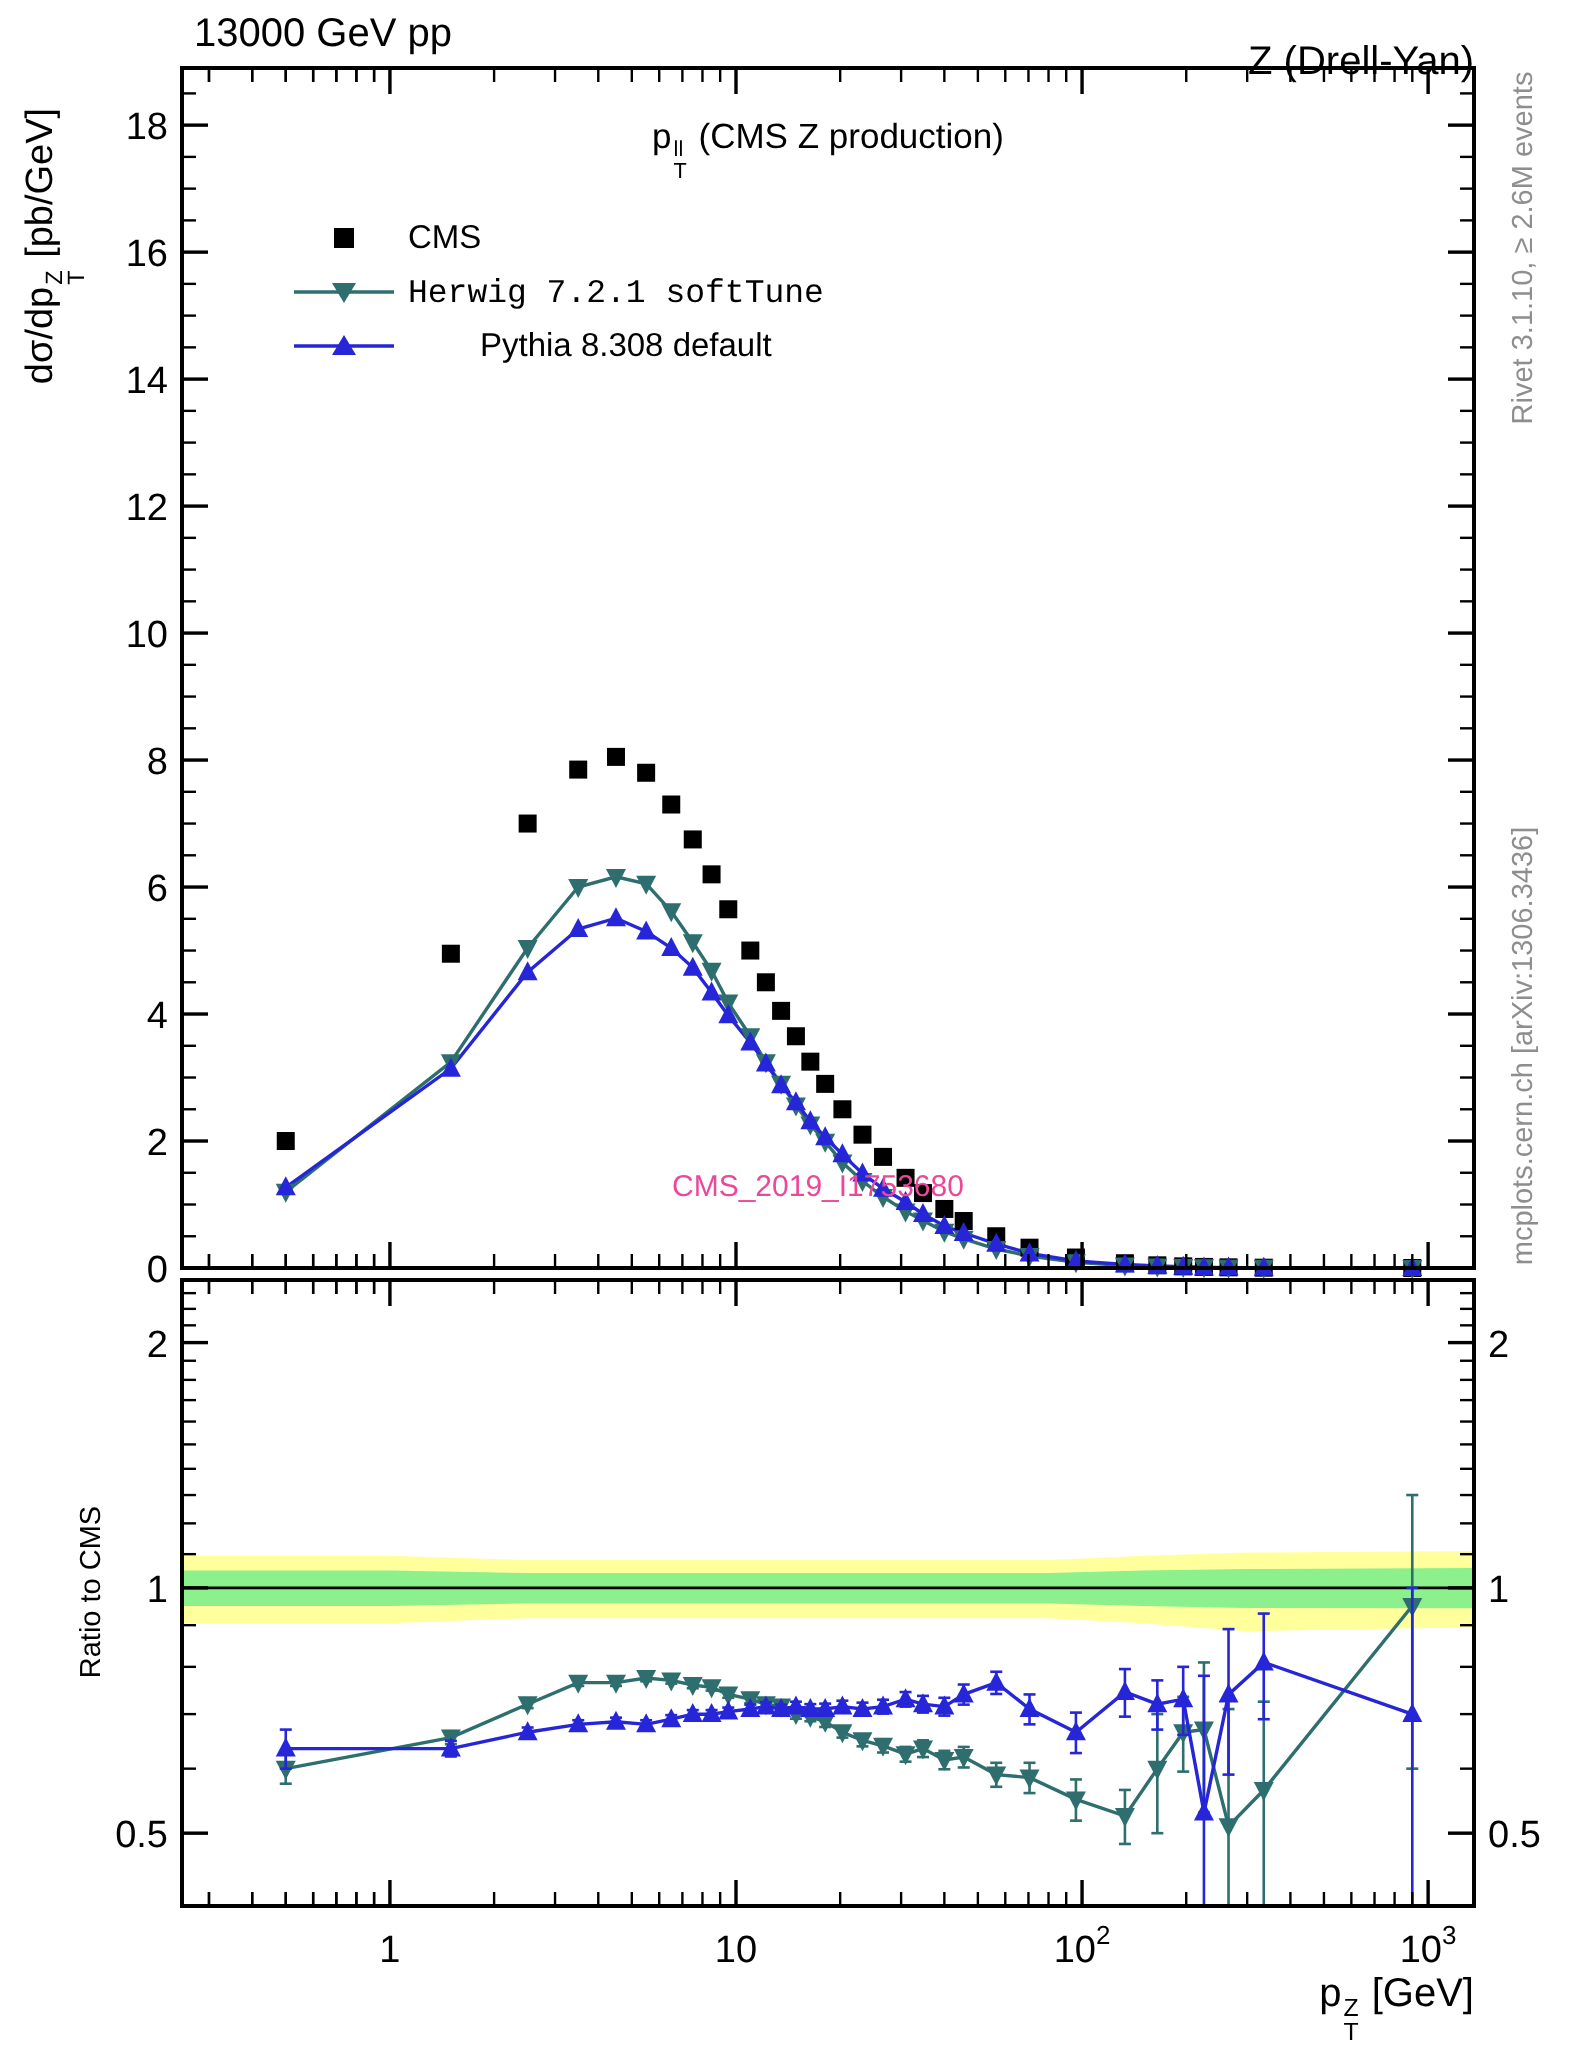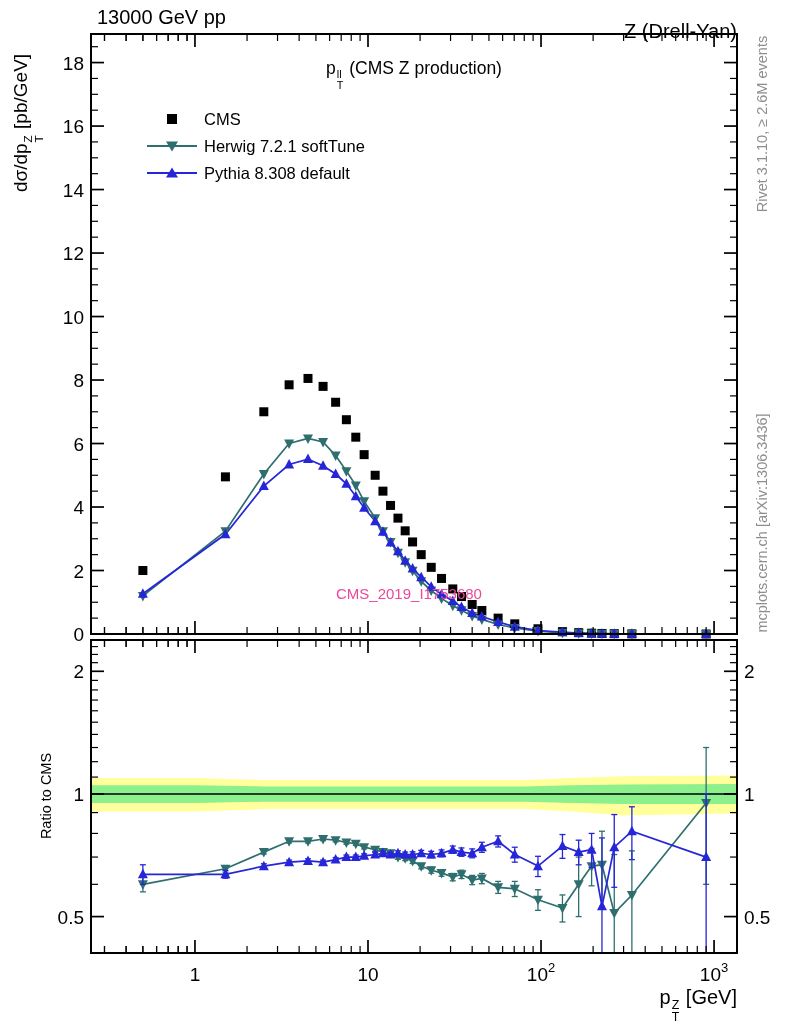--- a/index.html
+++ b/index.html
@@ -725,30 +725,30 @@
       </span><span> (CMS Z production)</span></div>
 
   <div class="legend-row" style="top:106px;">
     <span class="legend-marker" id="lm0"><svg width="52" height="14">
           <g>
             <path d="M 21 2 h 10 v 10 h -10 Z" fill="#000000"></path>
           </g>
         </svg></span>
     <span class="legend-label">CMS</span>
   </div>
-  <div class="legend-row" style="top:133px;">
+  <div class="legend-row" style="top:133px;font-family:Liberation Mono, monospace;">
     <span class="legend-marker" id="lm1"><svg width="52" height="14">
           <g>
             <line x1="1" y1="7" x2="51" y2="7" stroke="#2e6e6e" stroke-width="1.8"></line>
             <path d="M 20 2.5 L 32 2.5 L 26 12.5 Z" fill="#2e6e6e"></path>
           </g>
         </svg></span>
     <span class="legend-label">Herwig 7.2.1 softTune</span>
   </div>
-  <div class="legend-row" style="top:160px;">
+  <div class="legend-row" style="top:160px;gap:36px;">
     <span class="legend-marker" id="lm2"><svg width="52" height="14">
           <g>
             <line x1="1" y1="7" x2="51" y2="7" stroke="#2626d8" stroke-width="1.8"></line>
             <path d="M 20 11.5 L 32 11.5 L 26 1.5 Z" fill="#2626d8"></path>
           </g>
         </svg></span>
     <span class="legend-label">Pythia 8.308 default</span>
   </div>
 
   <div class="abs ylab rot" style="left:27px;top:123px;"><span>dσ/dp</span><span class="stk">

